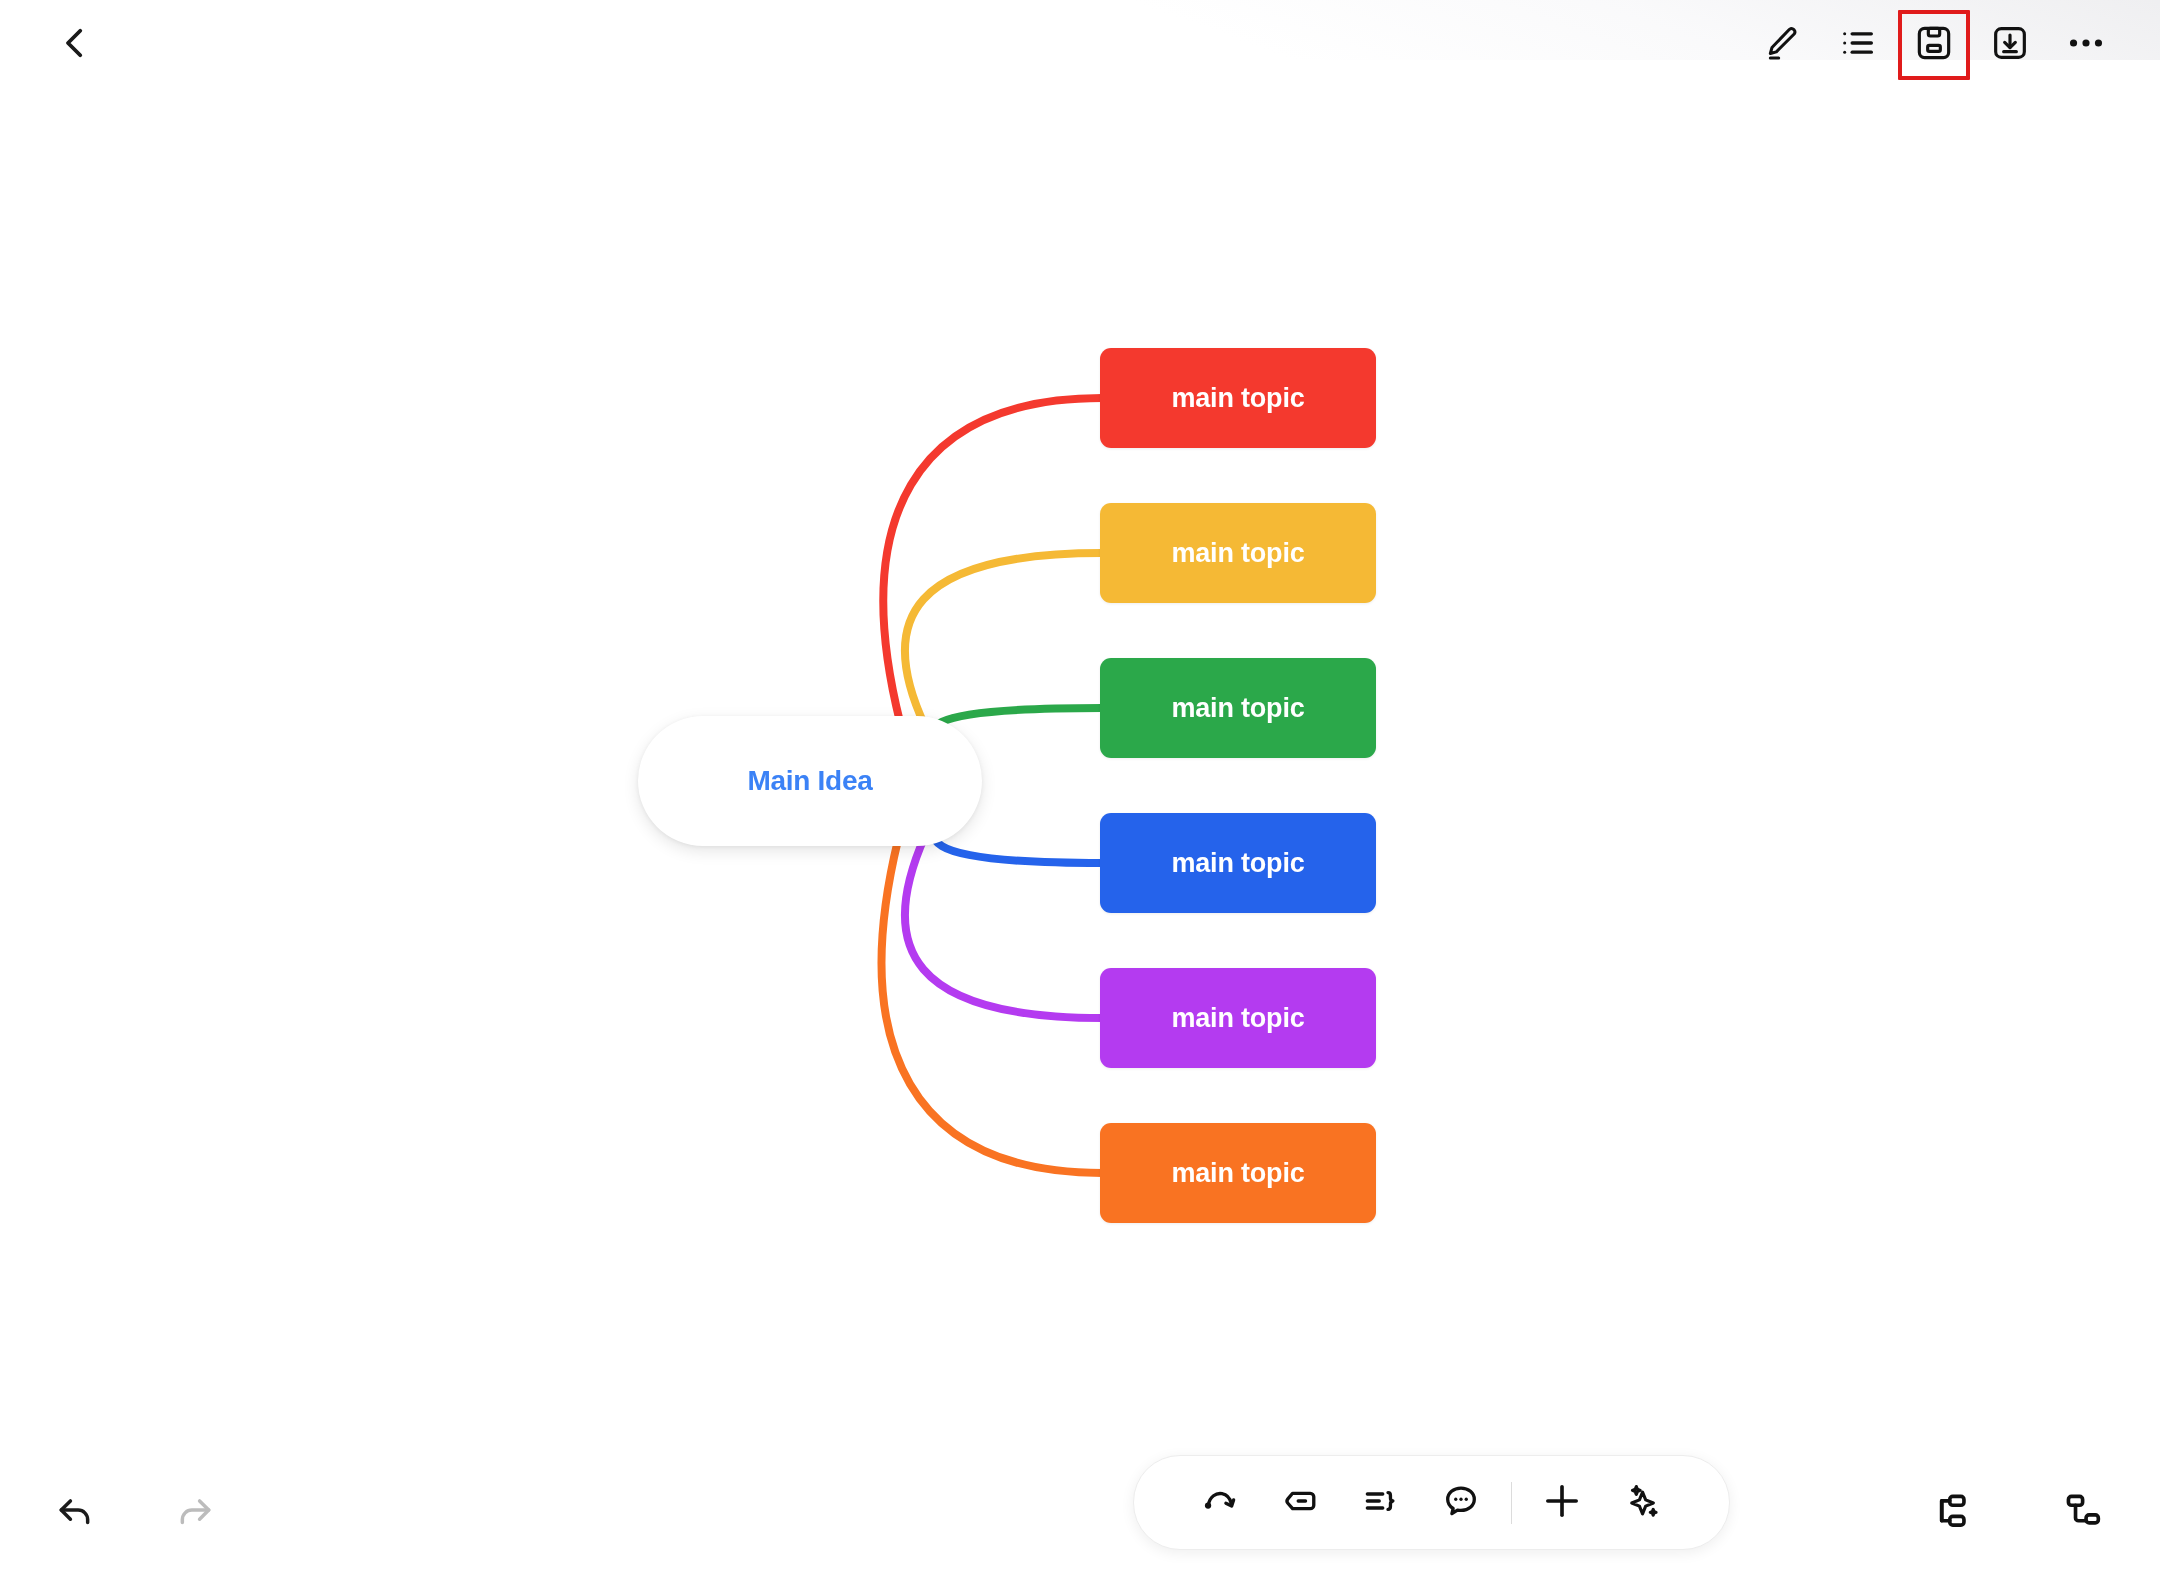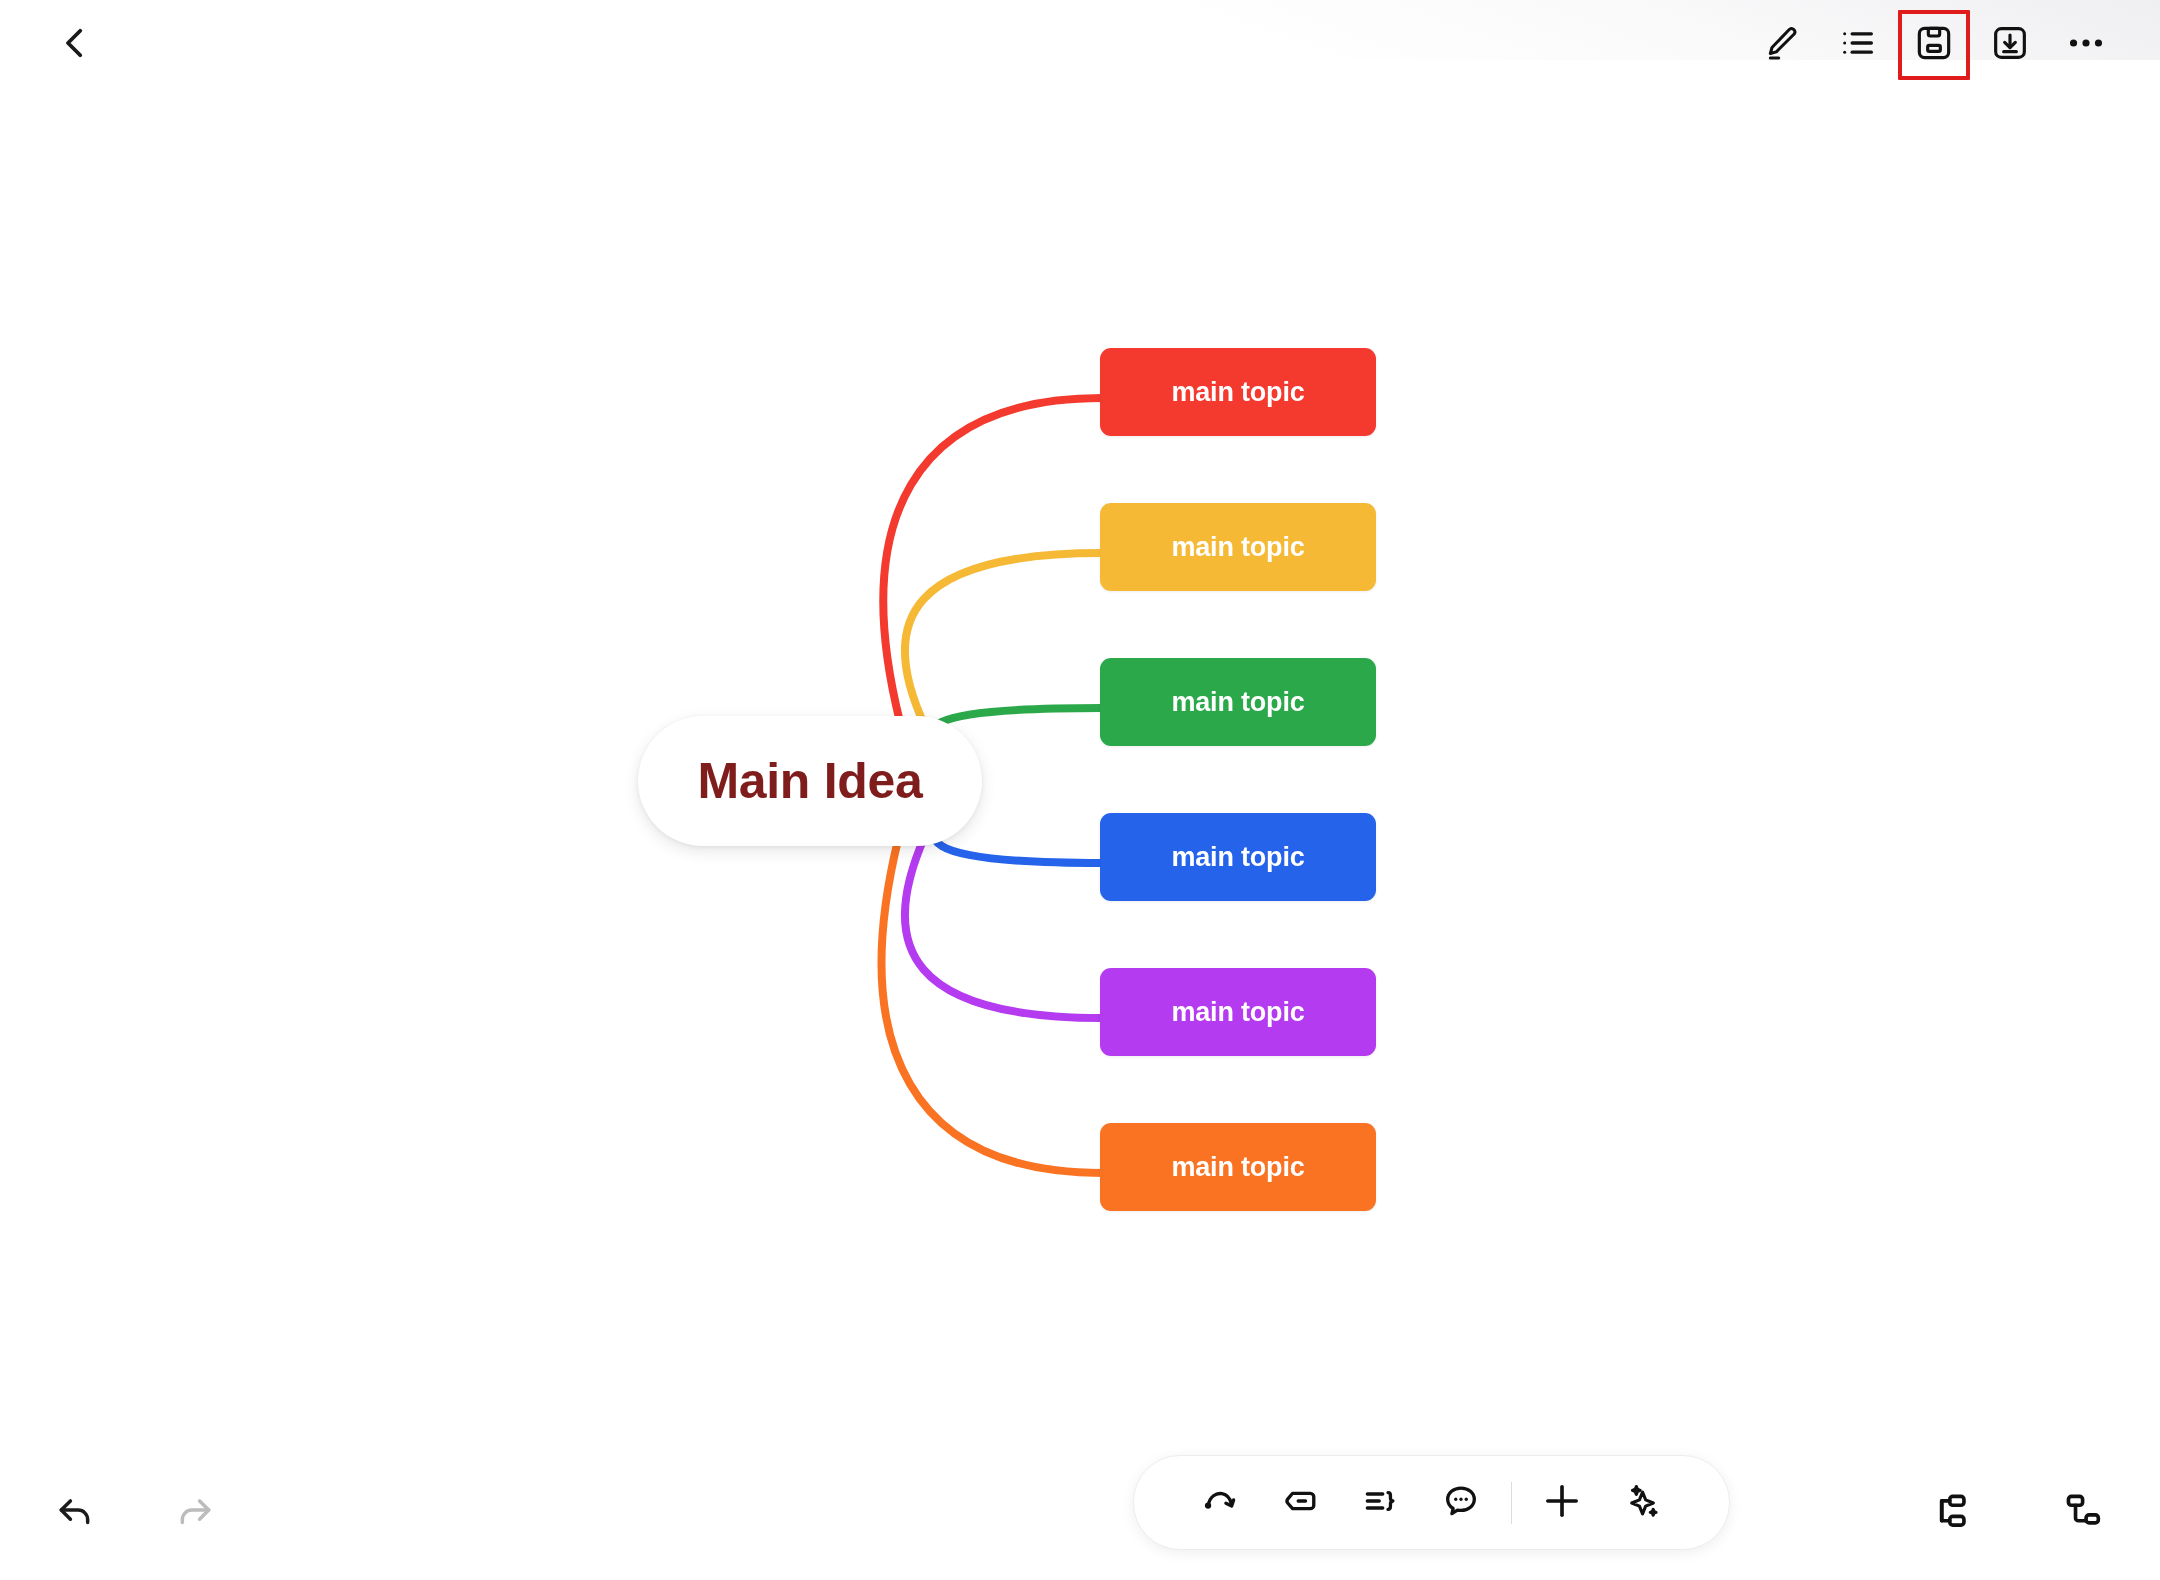--- a/index.html
+++ b/index.html
@@ -80,33 +80,33 @@
     left: 638px; top: 716px;
     width: 344px; height: 130px;
     background: #ffffff;
     border-radius: 65px;
     box-shadow: 0 5px 16px rgba(0,0,0,0.10), 0 1px 4px rgba(0,0,0,0.06);
     display: flex; align-items: center; justify-content: center;
     z-index: 20;
     cursor: pointer;
   }
   #central-node-label {
-    font-size: 50px;
+    font-size: 28px;
     font-weight: bold;
-    color: #7f1d1d;
+    color: #3b82f6;
     letter-spacing: -0.3px;
     white-space: nowrap;
   }
 
   
   .topic-node {
     position: absolute;
     left: 1100px;
     width: 276px;
-    height: 88px;
+    height: 100px;
     border-radius: 11px;
     display: flex;
     align-items: center;
     justify-content: center;
     z-index: 20;
     cursor: pointer;
     box-shadow: 0 1px 3px rgba(0,0,0,0.07);
   }
   .topic-label {
     font-size: 27px;

